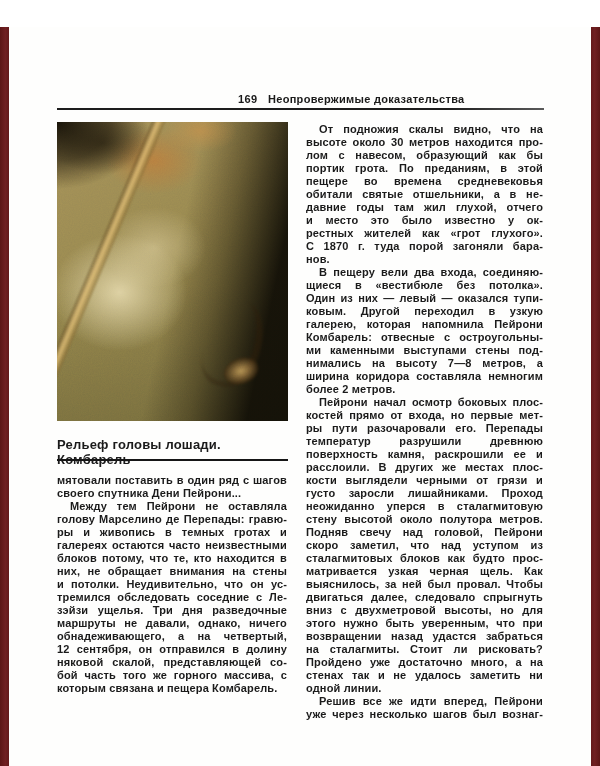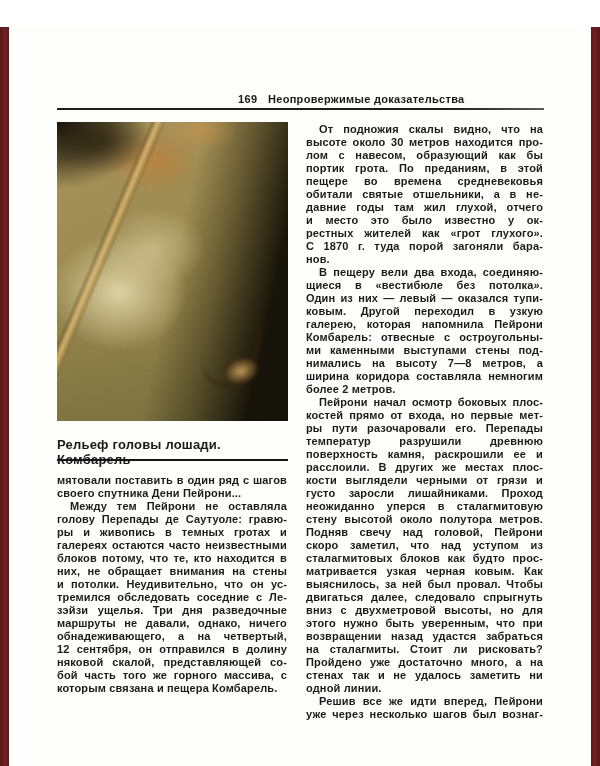--- a/index.html
+++ b/index.html
@@ -107,21 +107,21 @@
     </svg>
   </div>
 
   <div class="figure-caption">Рельеф головы лошади. Комбарель</div>
   <div class="caption-rule"></div>
 
   <div class="col col-left">
       <div class="tline">мятовали поставить в один ряд с шагов</div>
       <div class="tline last">своего спутника Дени Пейрони...</div>
       <div class="tline ind">Между тем Пейрони не оставляла</div>
-      <div class="tline">голову Перепады де Саутуоле: гравю-</div>
+      <div class="tline">голову Марселино де Перепады: гравю-</div>
       <div class="tline">ры и живопись в темных гротах и</div>
       <div class="tline">галереях остаются часто неизвестными</div>
       <div class="tline">блоков потому, что те, кто находится в</div>
       <div class="tline">них, не обращает внимания на стены</div>
       <div class="tline">и потолки. Неудивительно, что он ус-</div>
       <div class="tline">тремился обследовать соседние с Ле-</div>
       <div class="tline">зэйзи ущелья. Три дня разведочные</div>
       <div class="tline">маршруты не давали, однако, ничего</div>
       <div class="tline">обнадеживающего, а на четвертый,</div>
       <div class="tline">12 сентября, он отправился в долину</div>
@@ -157,21 +157,21 @@
       <div class="tline">температур разрушили древнюю</div>
       <div class="tline">поверхность камня, раскрошили ее и</div>
       <div class="tline">расслоили. В других же местах плос-</div>
       <div class="tline">кости выглядели черными от грязи и</div>
       <div class="tline">густо заросли лишайниками. Проход</div>
       <div class="tline">неожиданно уперся в сталагмитовую</div>
       <div class="tline">стену высотой около полутора метров.</div>
       <div class="tline">Подняв свечу над головой, Пейрони</div>
       <div class="tline">скоро заметил, что над уступом из</div>
       <div class="tline">сталагмитовых блоков как будто прос-</div>
-      <div class="tline">матривается узкая черная ковым. Как</div>
+      <div class="tline">матривается узкая черная щель. Как</div>
       <div class="tline">выяснилось, за ней был провал. Чтобы</div>
       <div class="tline">двигаться далее, следовало спрыгнуть</div>
       <div class="tline">вниз с двухметровой высоты, но для</div>
       <div class="tline">этого нужно быть уверенным, что при</div>
       <div class="tline">возвращении назад удастся забраться</div>
       <div class="tline">на сталагмиты. Стоит ли рисковать?</div>
       <div class="tline">Пройдено уже достаточно много, а на</div>
       <div class="tline">стенах так и не удалось заметить ни</div>
       <div class="tline last">одной линии.</div>
       <div class="tline ind">Решив все же идти вперед, Пейрони</div>

